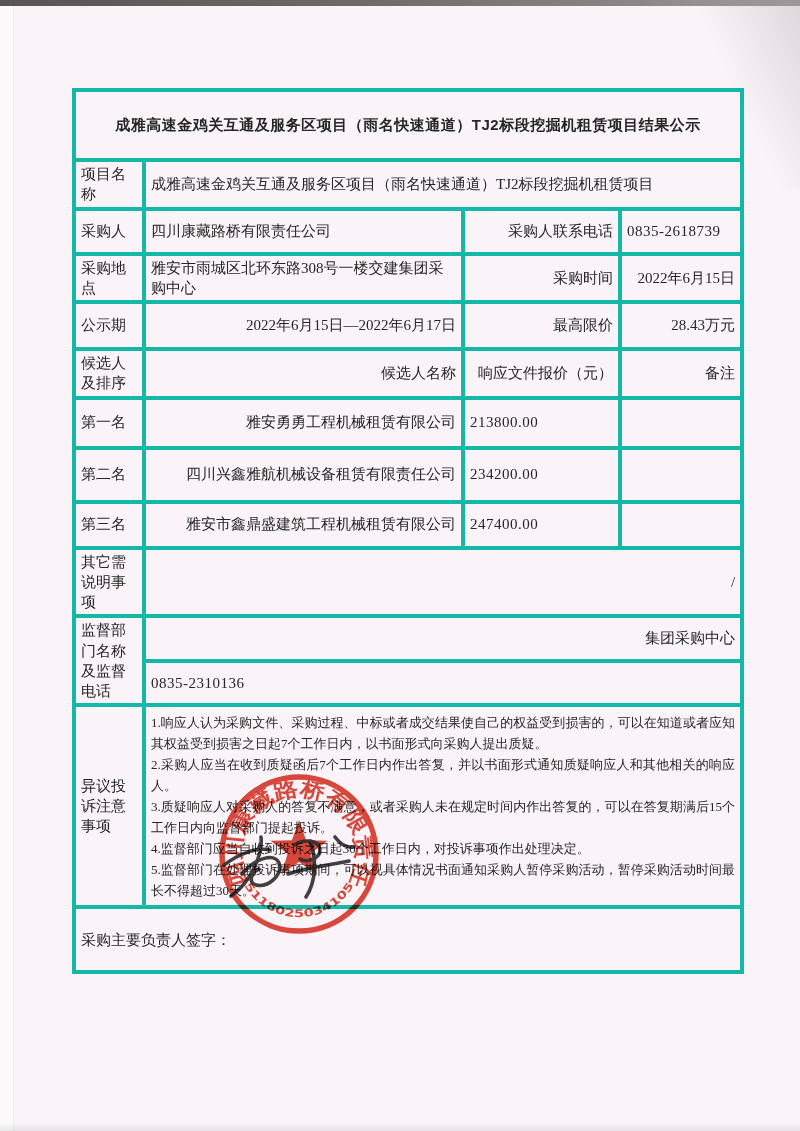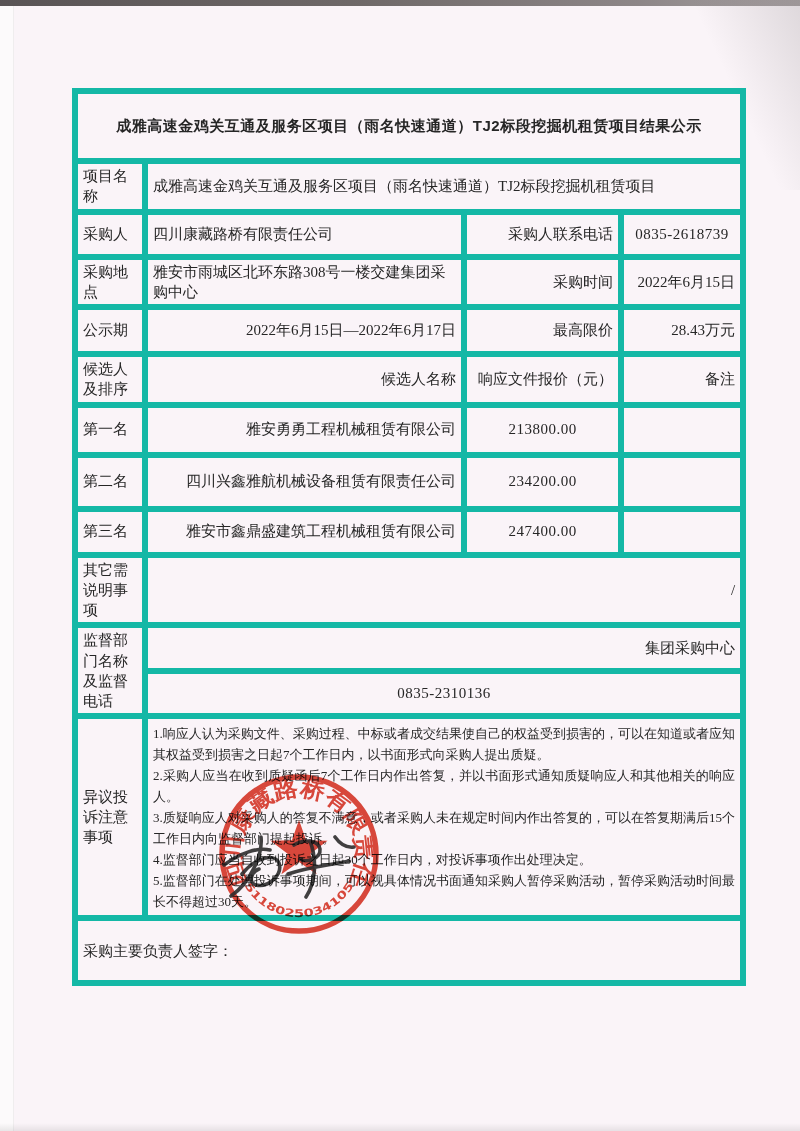--- a/index.html
+++ b/index.html
@@ -21,37 +21,37 @@
   .corner-tr{position:absolute;top:0;right:0;width:110px;height:190px;
     background:linear-gradient(245deg,rgba(110,104,106,0.20),rgba(110,104,106,0) 55%);}
   .edge-bottom{position:absolute;left:0;right:0;bottom:0;height:8px;
     background:linear-gradient(0deg,rgba(0,0,0,0.08),rgba(0,0,0,0));}
 
   table.doc{
     position:absolute;left:72px;top:88px;width:668px;
     border-collapse:collapse;table-layout:fixed;
   }
   table.doc td{
-    border:6px solid #14b8a6;
+    border:4px solid #14b8a6;
     padding:2px 5px;
     vertical-align:middle;
     font-size:15px;
     line-height:1.35;
     word-break:break-all;
   }
   td.title-cell{
     font-family:"Liberation Sans","DejaVu Sans",sans-serif;
     font-weight:700;font-size:23px;line-height:33px;
     text-align:center;letter-spacing:.5px;padding:2px 14px;
   }
   td.lbl{font-size:14.5px;padding:2px 2px;text-align:left;}
   td.lbl-c{font-size:14.5px;padding:2px 2px;text-align:left;}
   td.ctr{text-align:right;}
   td.val{text-align:left;padding:2px 7px;}
-  td.price{text-align:center;letter-spacing:.5px;}
+  td.price{letter-spacing:.5px;}
   td.para-cell{vertical-align:top;padding:6px 8px 2px 8px;}
   .para{font-size:13px;line-height:21px;text-align:justify;}
   td.sign-cell{padding:2px 4px;font-size:15px;margin-left:28px;}
 
   
   .seal-wrap{position:absolute;left:198px;top:753px;width:202px;height:206px;
     mix-blend-mode:multiply;opacity:.92;}
 </style>
 </head>
 <body>

